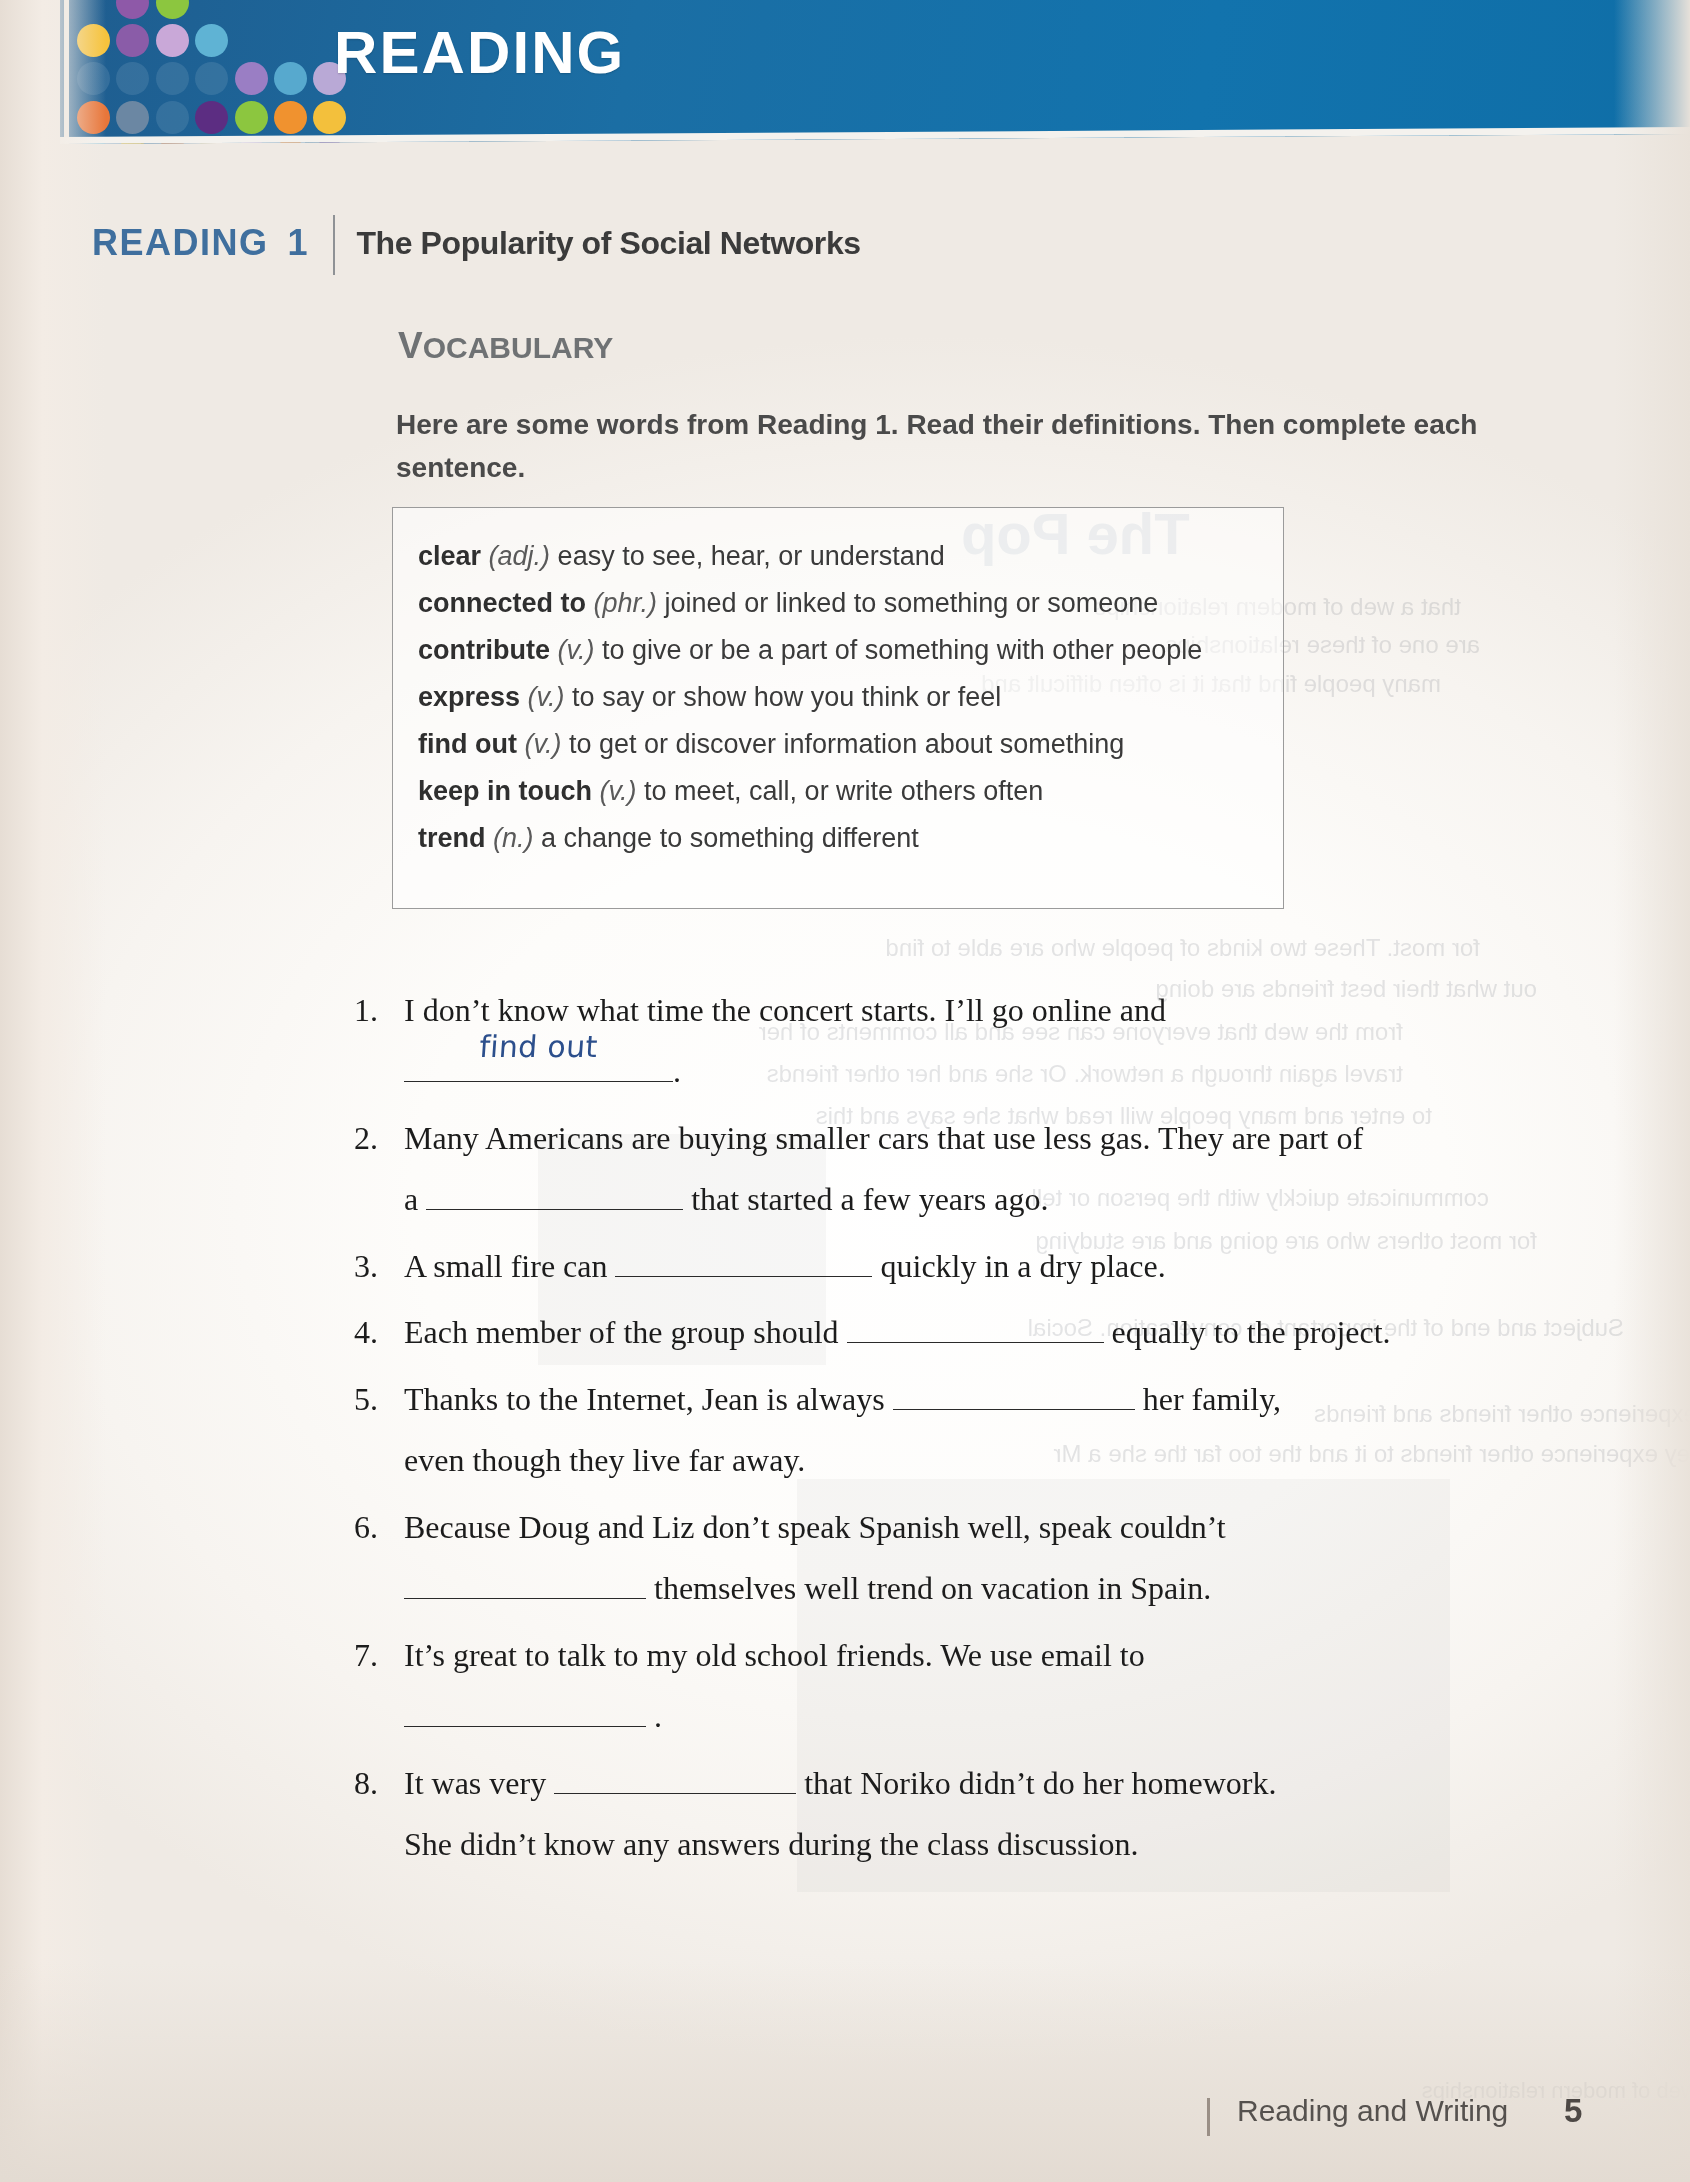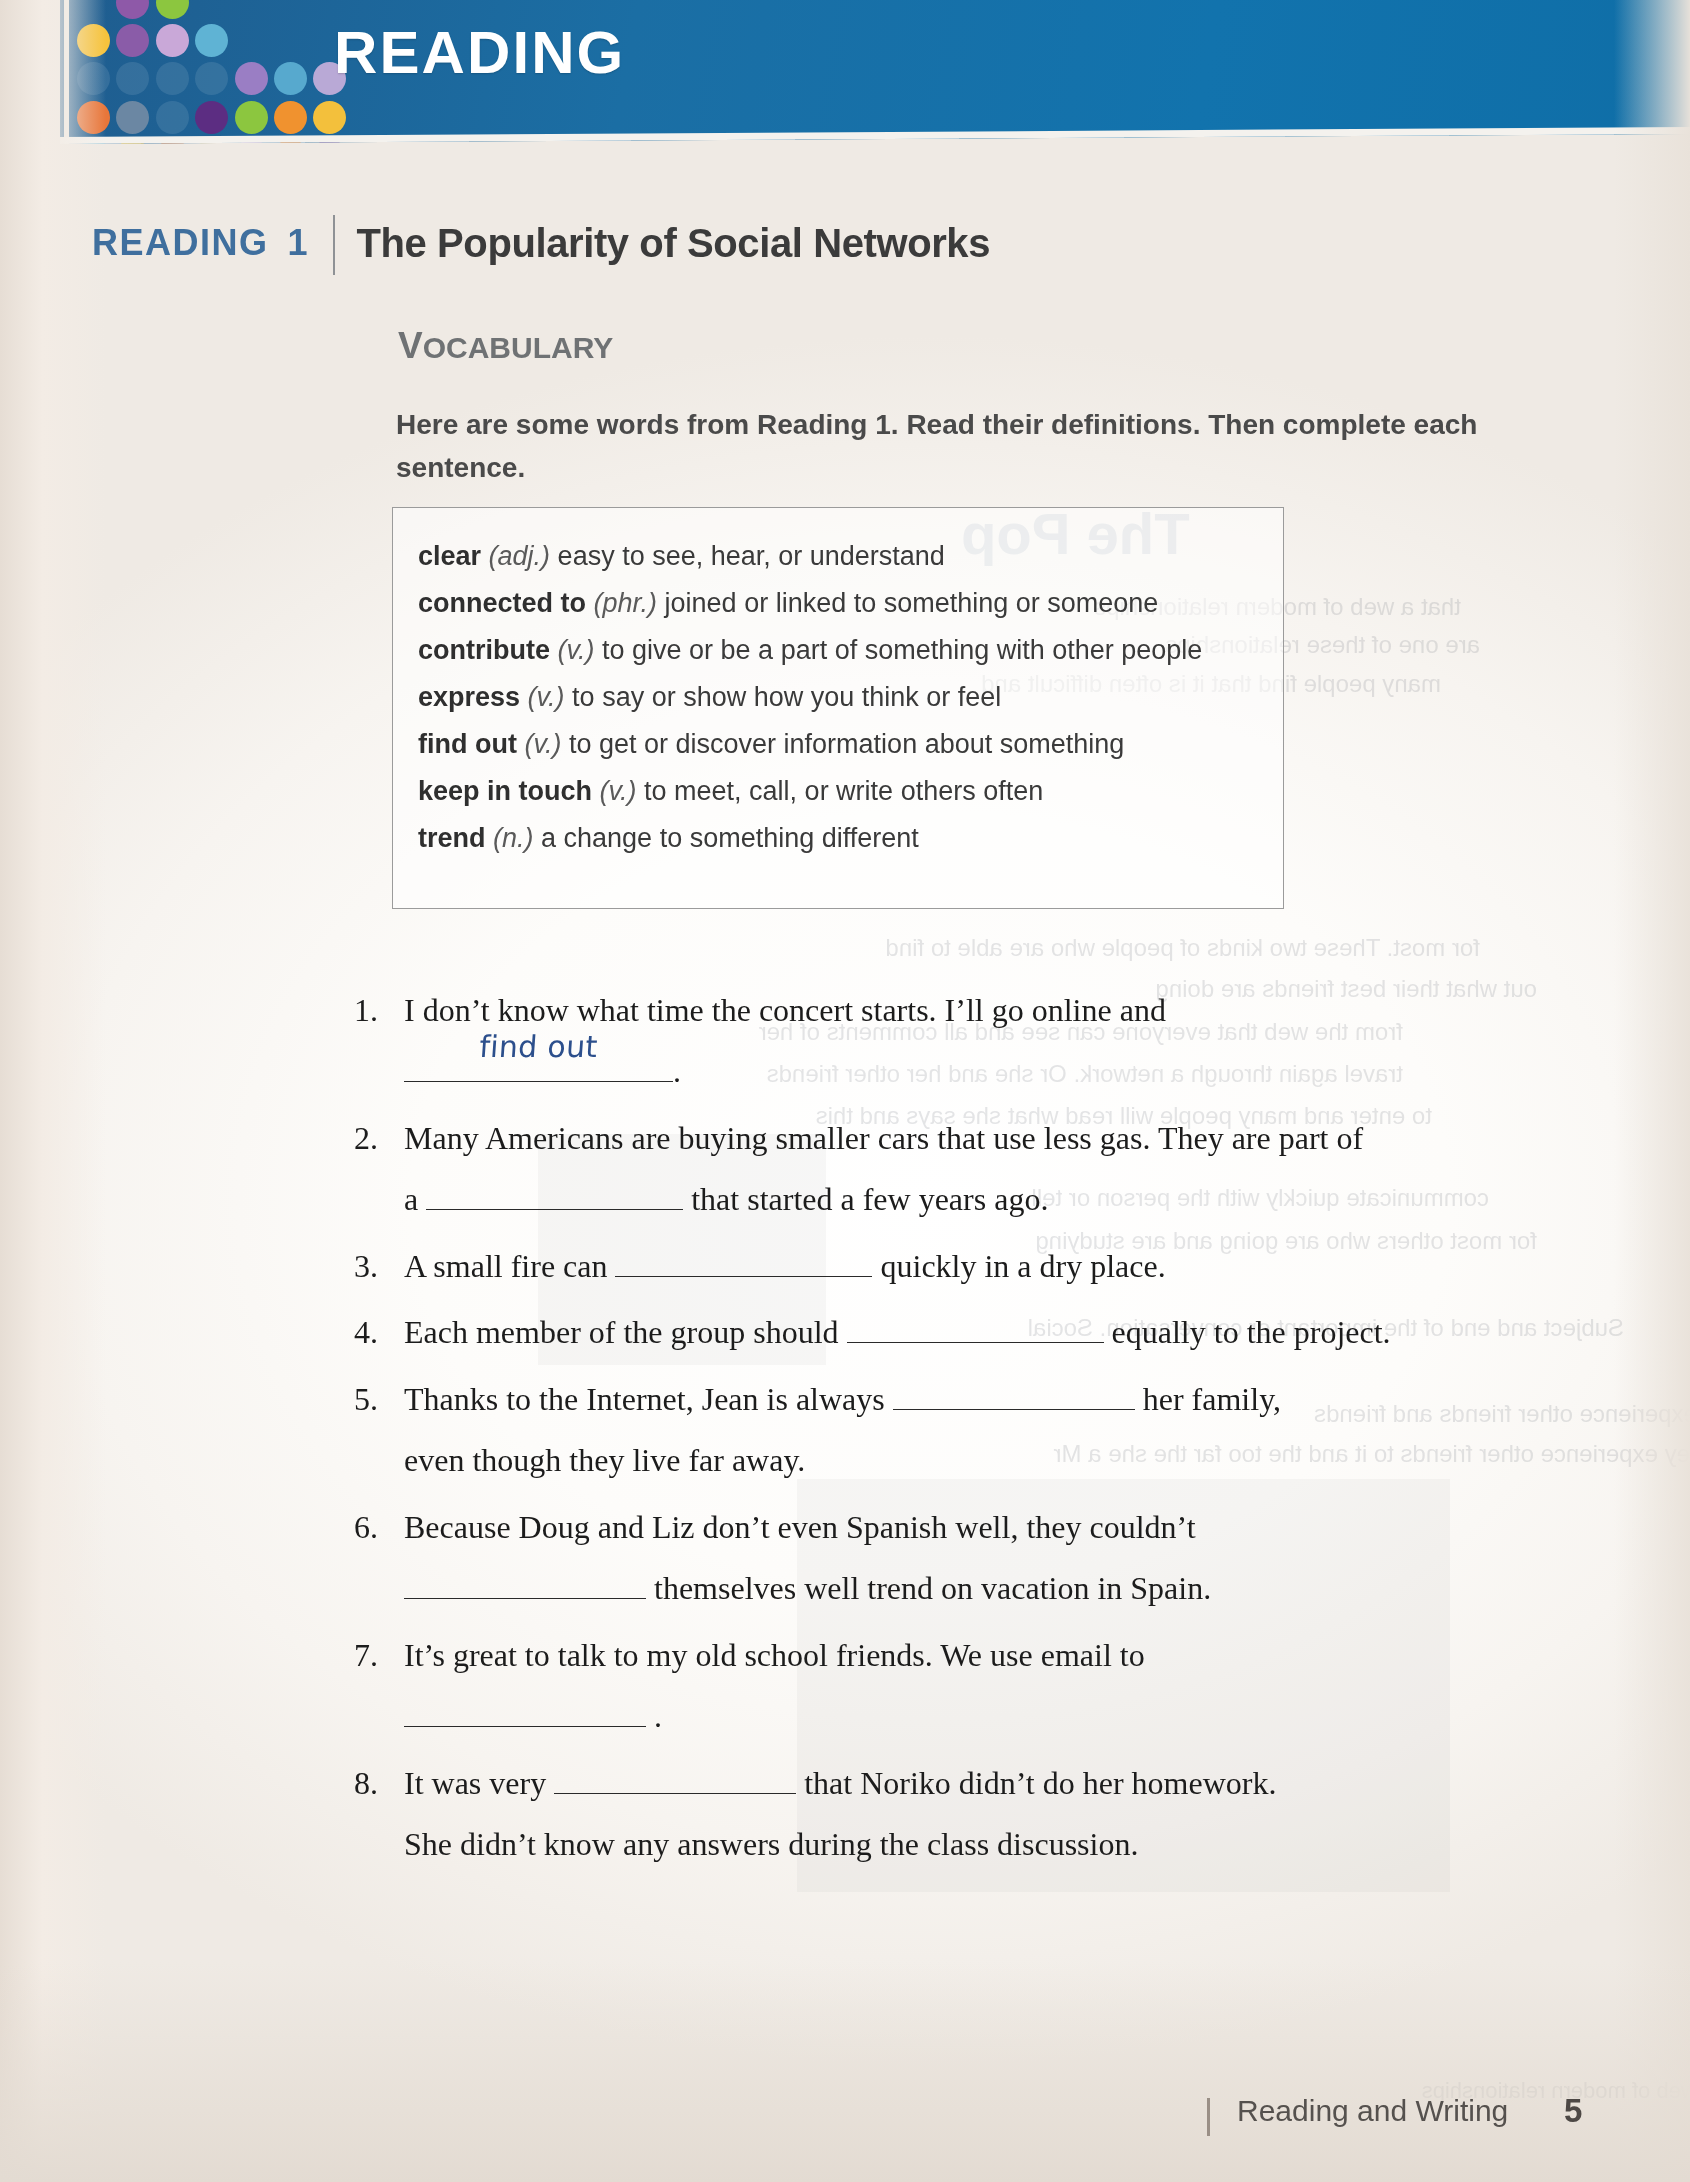--- a/index.html
+++ b/index.html
@@ -128,21 +128,21 @@
     margin-left: 19px;
     font-family: "Liberation Sans", sans-serif;
   }
   .heading-divider {
     width: 2.9px;
     height: 60px;
     background: #8f9295;
     margin: -3.8px 21px 0 25px;
   }
   .heading-title {
-    font-size: 40px;
+    font-size: 32px;
     font-weight: bold;
     color: #3b3b3b;
     line-height: 48px;
     letter-spacing: -0.4px;
     font-family: "Liberation Sans", sans-serif;
   }
 
   
   .vocab-head {
     position: absolute;
@@ -407,21 +407,21 @@
       <div class="ex">
         <div class="ex-num">4.</div>
         <div class="ex-body"><span>Each member of the group should</span> <span class="blank w-long"></span> <span>equally to the project.</span></div>
       </div>
       <div class="ex">
         <div class="ex-num">5.</div>
         <div class="ex-body"><span>Thanks to the Internet, Jean is always</span> <span class="blank w-mid"></span> <span>her family,</span><br><span>even though they live far away.</span></div>
       </div>
       <div class="ex">
         <div class="ex-num">6.</div>
-        <div class="ex-body"><span>Because Doug and Liz don’t even Spanish well, they couldn’t</span><br><span class="blank w-mid"></span> <span>themselves well trend on vacation in Spain.</span></div>
+        <div class="ex-body"><span>Because Doug and Liz don’t speak Spanish well, speak couldn’t</span><br><span class="blank w-mid"></span> <span>themselves well trend on vacation in Spain.</span></div>
       </div>
       <div class="ex">
         <div class="ex-num">7.</div>
         <div class="ex-body"><span>It’s great to talk to my old school friends. We use email to</span><br><span class="blank w-mid"></span> <span>.</span></div>
       </div>
       <div class="ex">
         <div class="ex-num">8.</div>
         <div class="ex-body"><span>It was very</span> <span class="blank w-mid"></span> <span>that Noriko didn’t do her homework.</span><br><span>She didn’t know any answers during the class discussion.</span></div>
       </div>
     </div>

